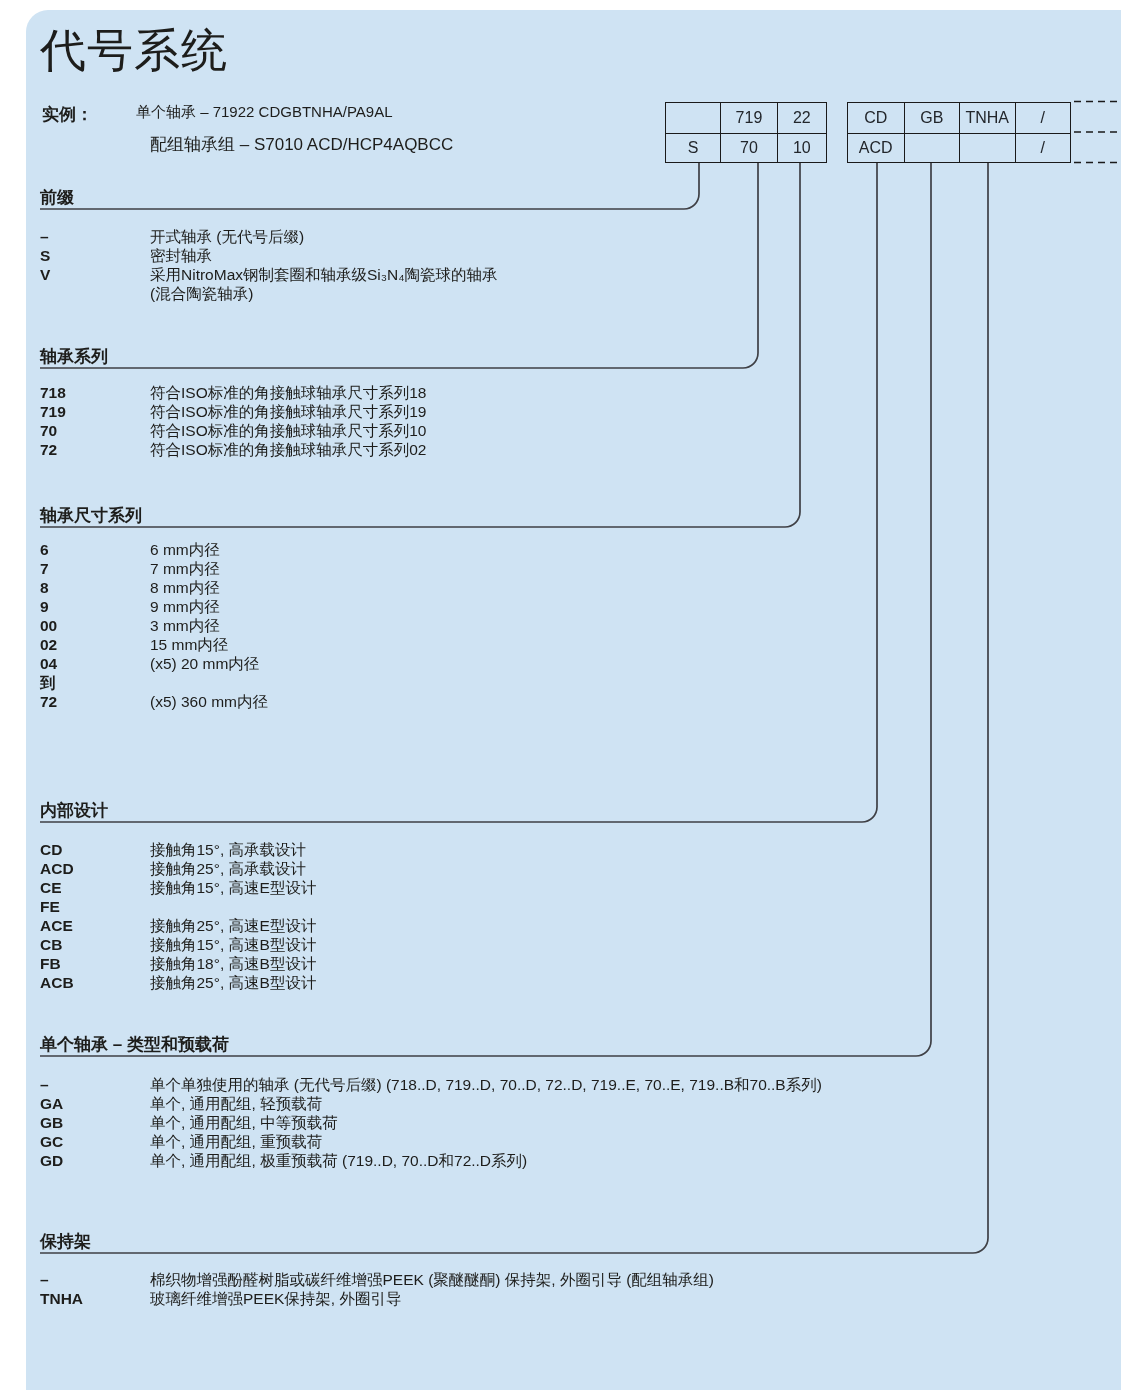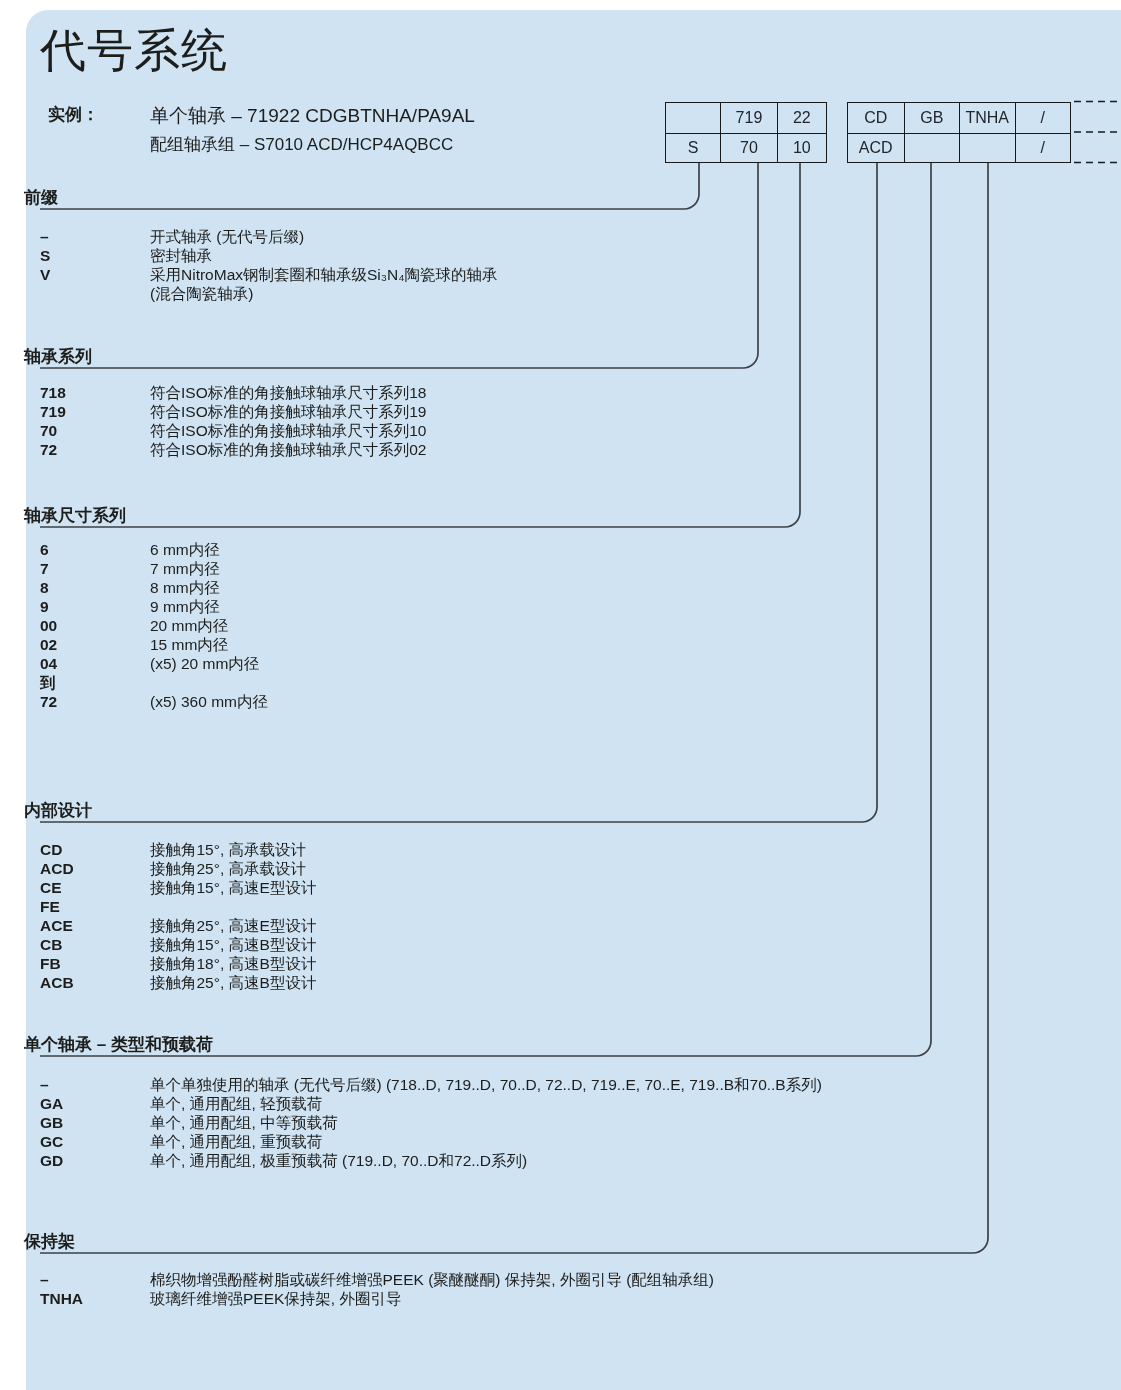--- a/index.html
+++ b/index.html
@@ -6,32 +6,32 @@
     --card-bg:#cfe3f3; --ink:#1d1d1b; --line:#3f4045; --border:#1a1a1a;
   }
   *{margin:0;padding:0;box-sizing:border-box;}
   html,body{width:1121px;height:1390px;background:#ffffff;overflow:hidden;
     font-family:"Liberation Sans","DejaVu Sans",sans-serif;color:var(--ink);}
   .stage{position:relative;width:1121px;height:1390px;}
   .card{position:absolute;left:26px;top:10px;width:1095px;height:1380px;
     background:var(--card-bg);border-top-left-radius:22px;}
   .page-title{position:absolute;left:40px;top:20px;font-size:46px;font-weight:500;
     letter-spacing:1px;color:var(--ink);}
-  .ex-label{position:absolute;left:48px;top:103px;font-size:17px;font-weight:bold;}
-  .ex-line1{position:absolute;left:150px;top:103px;font-size:19px;}
+  .ex-label{position:absolute;left:42px;top:103px;font-size:17px;font-weight:bold;}
+  .ex-line1{position:absolute;left:136px;top:103px;font-size:15px;}
   .ex-line2{position:absolute;left:150px;top:133px;font-size:17px;}
   .codegrid{position:absolute;top:102px;height:61px;display:grid;
     border:1.6px solid var(--border);}
   .g1{left:665px;width:162px;grid-template-columns:55fr 57fr 50fr;grid-template-rows:1fr 1fr;}
   .g2{left:847px;width:224px;grid-template-columns:1fr 1fr 1fr 1fr;grid-template-rows:1fr 1fr;}
   .cell{display:flex;align-items:center;justify-content:center;font-size:16px;
     color:#22262b;border-left:1.6px solid var(--border);border-top:1.6px solid var(--border);}
   .cell.c0{border-left:none;} .cell.r0{border-top:none;}
   svg.overlay{position:absolute;left:0;top:0;width:1121px;height:1390px;pointer-events:none;}
-  .sec-title{position:absolute;left:24px;font-size:17px;font-weight:bold;}
+  .sec-title{position:absolute;left:40px;font-size:17px;font-weight:bold;}
   .entries{position:absolute;left:40px;width:1005px;font-size:15.5px;line-height:19px;}
   .row{display:flex;}
   .code{width:110px;font-weight:bold;flex:none;}
   .desc{flex:1;}
 </style>
 </head>
 <body>
 
 <div class="stage">
   <div class="card"></div>
@@ -135,21 +135,21 @@
     <div class="row">
         <span class="code">8</span>
         <span class="desc">8 mm内径</span>
       </div>
     <div class="row">
         <span class="code">9</span>
         <span class="desc">9 mm内径</span>
       </div>
     <div class="row">
         <span class="code">00</span>
-        <span class="desc">20 mm内径</span>
+        <span class="desc">3 mm内径</span>
       </div>
     <div class="row">
         <span class="code">02</span>
         <span class="desc">15 mm内径</span>
       </div>
     <div class="row">
         <span class="code">04</span>
         <span class="desc">(x5) 20 mm内径</span>
       </div>
     <div class="row">

